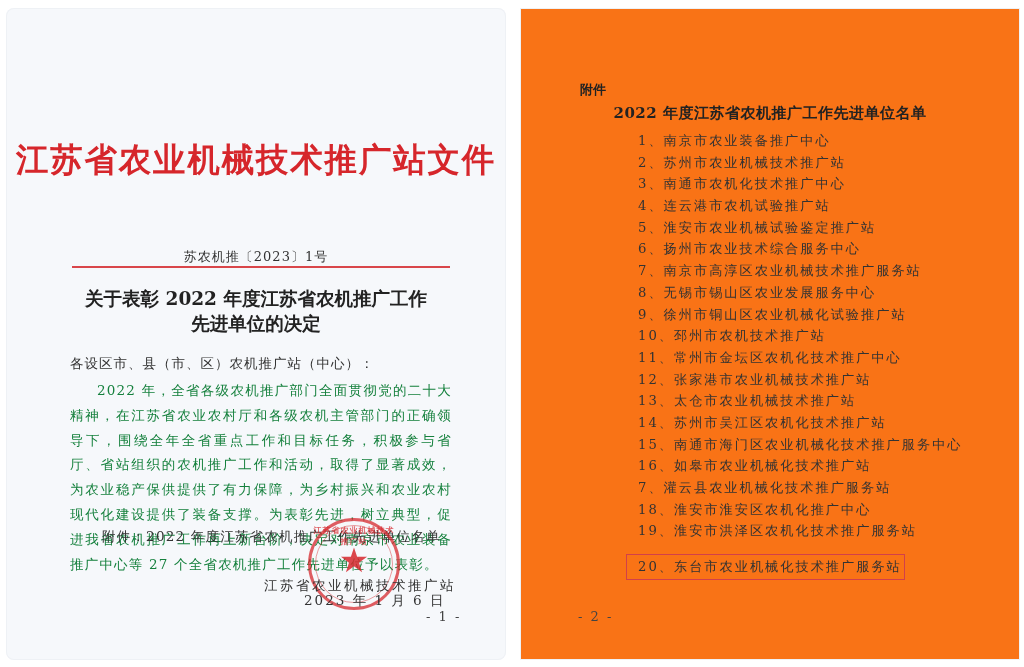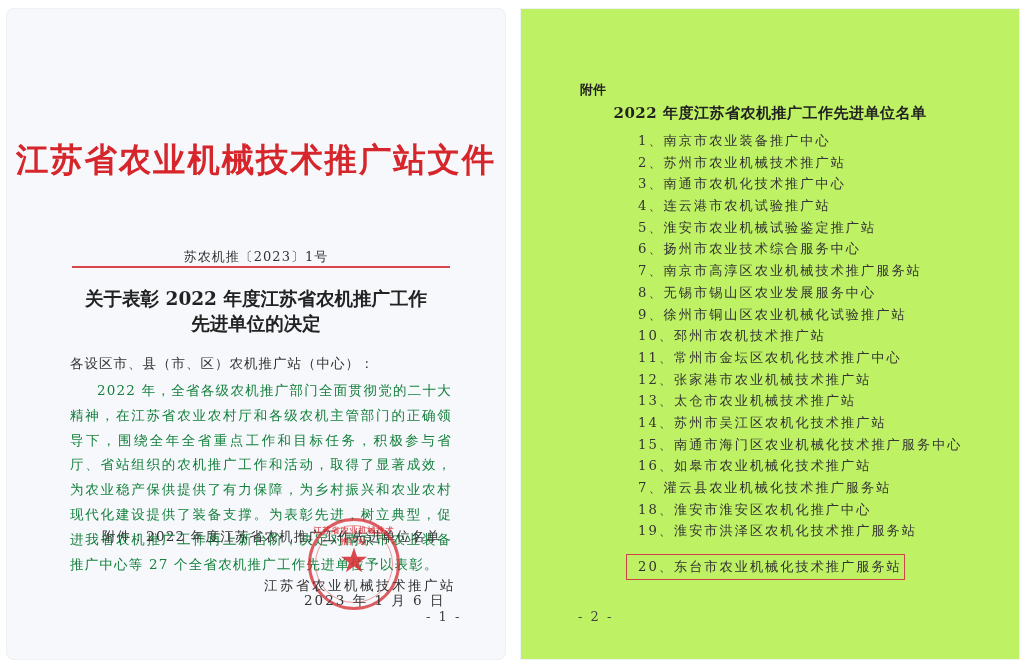--- a/index.html
+++ b/index.html
@@ -8,21 +8,21 @@
     background:#ffffff;
     font-family:"DejaVu Serif", "Liberation Serif", serif;
     position:relative;
   }
   .page {
     position:absolute; top:8px; height:652px;
     background:#f6f8fb;
     box-shadow:0 0 0 1px #eef1f5 inset;
   }
   #page-left { left:6px; width:500px;border-radius:8px; }
-  #page-right { left:520px; width:500px; background:#bef264; }
+  #page-right { left:520px; width:500px; background:#f97316; }
 
   
   .red-header {
     position:absolute; left:0; width:100%; top:130px;
     text-align:center; color:#d6262b;
     font-family:"DejaVu Serif", serif; font-weight:bold;
     font-size:33px; letter-spacing:2px; transform:scaleX(0.98);
   }
   .doc-number {
     position:absolute; left:0; width:100%; top:240px;

